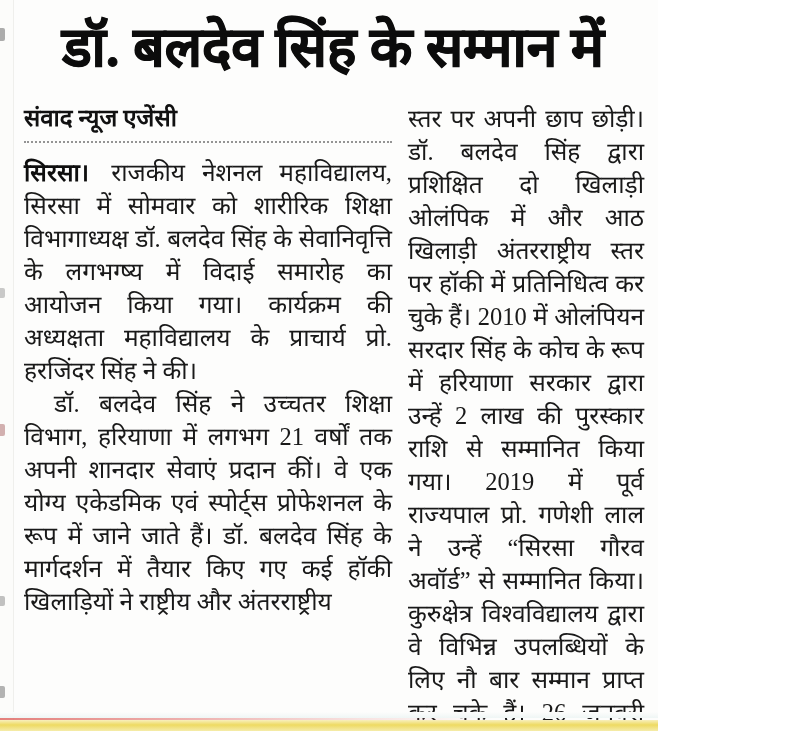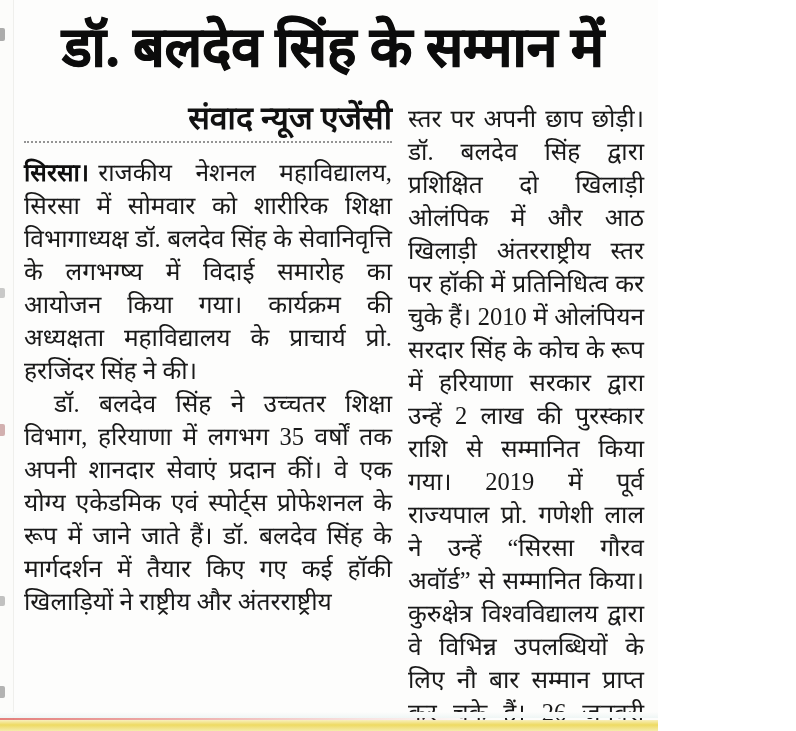--- a/index.html
+++ b/index.html
@@ -63,33 +63,33 @@
     line-height: 33px;
     text-align: justify;
     text-justify: inter-word;
     color: #191919;
   }
   .col-left  { width: 368px; flex: 0 0 auto; }
   .col-right { flex: 1 1 auto; }
 
   .byline {
     font-weight: bold;
-    font-size: 32px;
+    font-size: 24px;
     color: #111;
     margin: 0 0 6px 0;
-    text-align: right;
+    text-align: left;
   }
   .rule {
     height: 0;
     border-top: 2px dotted #949494;
     margin: 6px 0 13px 0;
   }
   .para { margin: 0; }
   .para.indent { text-indent: 30px; }
-  .dateline { margin-right: 9px; color: #0e0e0e; }
+  .dateline { margin-right: 22px; color: #0e0e0e; }
 
   
   .bottom-strip {
     position: absolute;
     left: 0; right: 0; bottom: 0;
     z-index: 3;
   }
   .tint-band {
     height: 6px;
     background: linear-gradient(#fdfdfc, #eff6f5);
@@ -123,21 +123,21 @@
   </h1>
 
   <div class="body">
 
     <div class="col col-left">
       <div class="byline">संवाद न्यूज एजेंसी</div>
       <div class="rule"></div>
       <p class="para">
         <b class="dateline">सिरसा।</b><span>राजकीय नेशनल महाविद्यालय, सिरसा में सोमवार को शारीरिक शिक्षा विभागाध्यक्ष डॉ. बलदेव सिंह के सेवानिवृत्ति के लगभग्ष्य में विदाई समारोह का आयोजन किया गया। कार्यक्रम की अध्यक्षता महाविद्यालय के प्राचार्य प्रो. हरजिंदर सिंह ने की।</span>
       </p>
-      <p class="para indent">डॉ. बलदेव सिंह ने उच्चतर शिक्षा विभाग, हरियाणा में लगभग 35 वर्षों तक अपनी शानदार सेवाएं प्रदान कीं। वे एक योग्य एकेडमिक एवं स्पोर्ट्स प्रोफेशनल के रूप में जाने जाते हैं। डॉ. बलदेव सिंह के मार्गदर्शन में तैयार किए गए कई हॉकी खिलाड़ियों ने राष्ट्रीय और अंतरराष्ट्रीय</p>
+      <p class="para indent">डॉ. बलदेव सिंह ने उच्चतर शिक्षा विभाग, हरियाणा में लगभग 21 वर्षों तक अपनी शानदार सेवाएं प्रदान कीं। वे एक योग्य एकेडमिक एवं स्पोर्ट्स प्रोफेशनल के रूप में जाने जाते हैं। डॉ. बलदेव सिंह के मार्गदर्शन में तैयार किए गए कई हॉकी खिलाड़ियों ने राष्ट्रीय और अंतरराष्ट्रीय</p>
     </div>
 
     <div class="col col-right">
       <p class="para">स्तर पर अपनी छाप छोड़ी। डॉ. बलदेव सिंह द्वारा प्रशिक्षित दो खिलाड़ी ओलंपिक में और आठ खिलाड़ी अंतरराष्ट्रीय स्तर पर हॉकी में प्रतिनिधित्व कर चुके हैं। 2010 में ओलंपियन सरदार सिंह के कोच के रूप में हरियाणा सरकार द्वारा उन्हें 2 लाख की पुरस्कार राशि से सम्मानित किया गया। 2019 में पूर्व राज्यपाल प्रो. गणेशी लाल ने उन्हें “सिरसा गौरव अवॉर्ड” से सम्मानित किया। कुरुक्षेत्र विश्वविद्यालय द्वारा वे विभिन्न उपलब्धियों के लिए नौ बार सम्मान प्राप्त कर चुके हैं। 26 जनवरी 2011 को जिला प्रशासन की ओर गणतंत्र दिवस समारोह में भी उन्हें सम्मानित किया गया।</p>
     </div>
 
   </div>
 
   <div class="bottom-strip">
     <div class="tint-band"></div>

